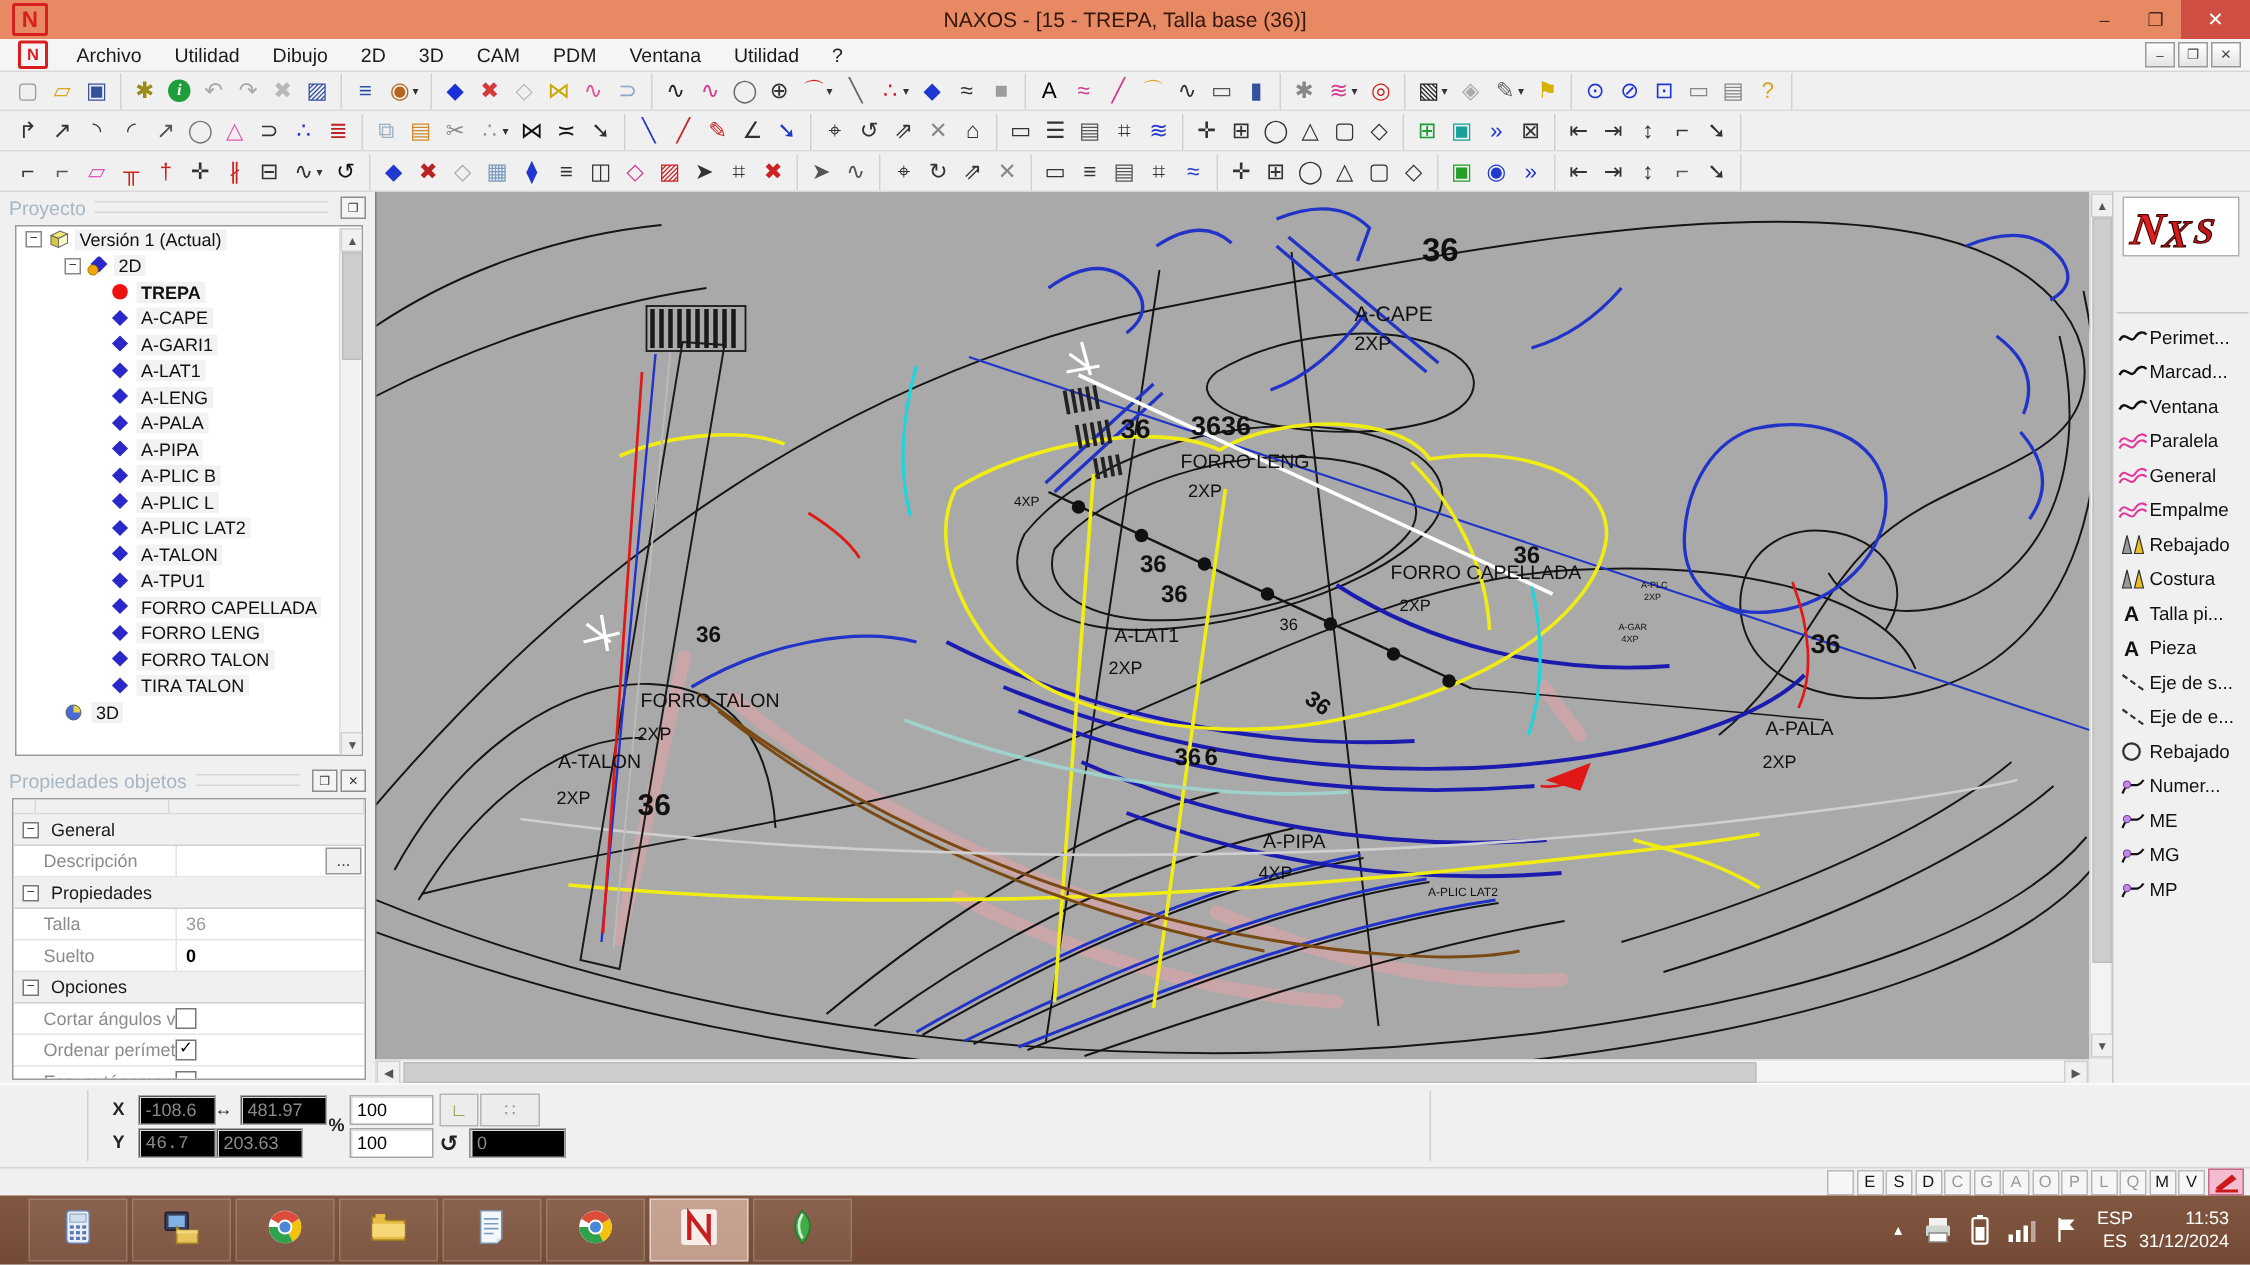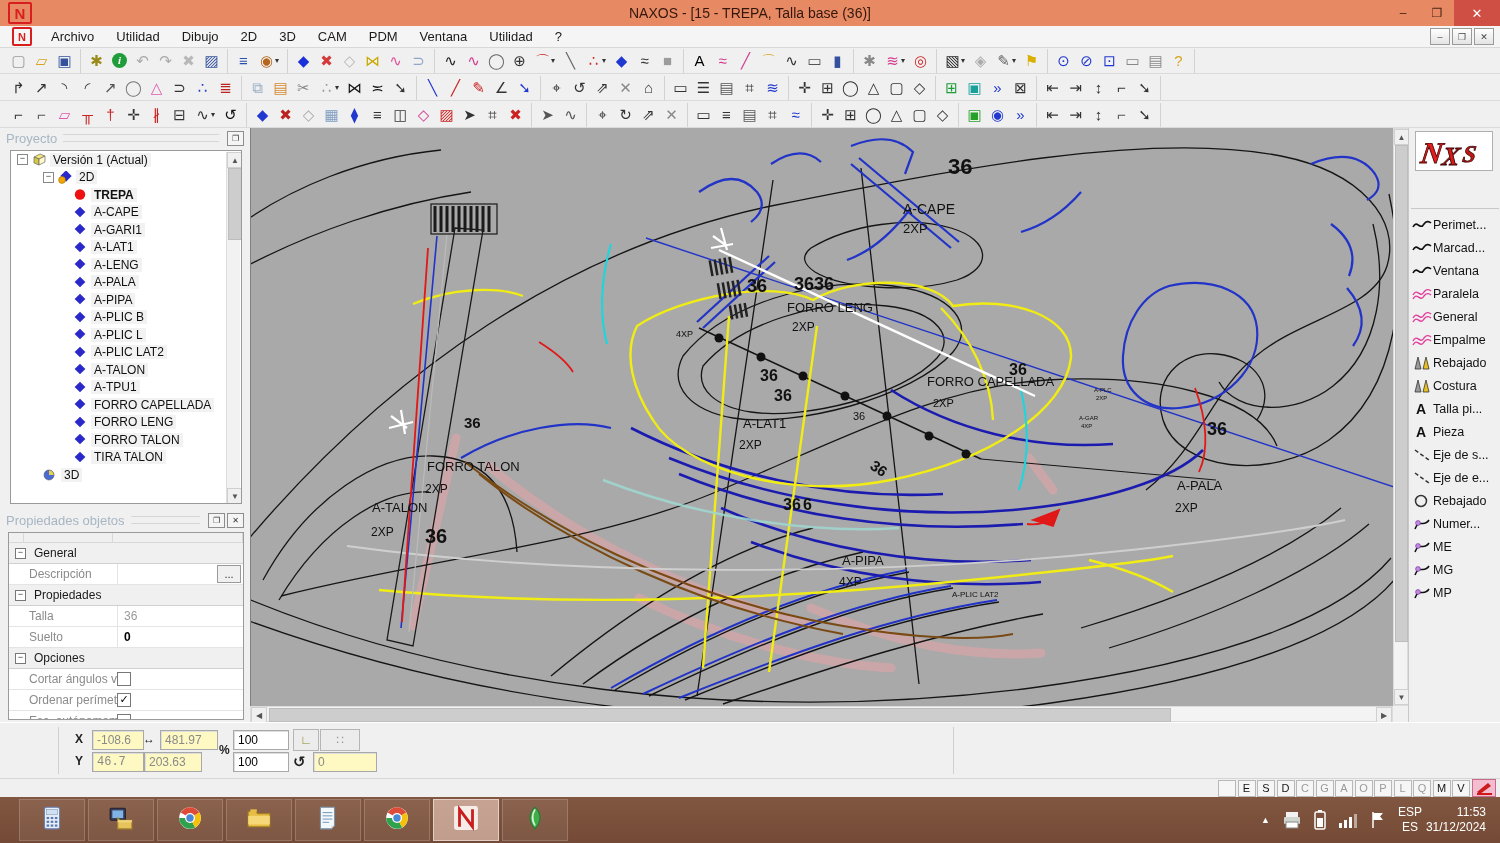--- a/index.html
+++ b/index.html
@@ -67,21 +67,21 @@
   #vsb{left:1393px;top:128px;width:15px;height:578px;background:#f3f3f3;border:1px solid #dcdcdc;}
   #hsb{left:250px;top:706px;width:1143px;height:16px;background:#f3f3f3;border:1px solid #dcdcdc;display:flex;}
   
   #rpanel{left:1408px;top:128px;width:92px;height:650px;background:#f0f0f0;border-left:1px solid #c8c8c8;}
   #rlogo{left:6px;top:3px;width:78px;height:40px;background:#fff;border:1px solid #b0b0b0;overflow:hidden;}
   #toolslist{left:2px;top:80px;width:88px;border-top:1px solid #c8c8c8;padding-top:4px;}
   .tool-row{height:23px;display:flex;align-items:center;font-size:12.5px;color:#111;white-space:nowrap;}
   .tool-ic{width:22px;height:16px;flex:none;}
   
   #statusbar{left:0;top:722px;width:1500px;height:56px;background:#f0f0f0;border-top:1px solid #fff;font-size:12px;color:#333;}
-  .sfield{position:absolute;border:1px solid #a8a8a8;background:#fef9c3;color:#8a8a8a;height:18px;
+  .sfield{position:absolute;border:1px solid #a8a8a8;background:#000000;color:#8a8a8a;height:18px;
     display:flex;align-items:center;padding-left:4px;box-shadow:inset 1px 1px 0 #ddd;}
   .sfield.white{background:#fff;color:#000;}
   .sglyph{position:absolute;font-weight:bold;color:#222;}
   .sbtn{position:absolute;border:1px solid #b5b5b5;background:#ececec;height:20px;display:flex;
     align-items:center;justify-content:center;color:#8a8a2a;}
   
   #letters{left:0;top:778px;width:1500px;height:19px;background:#f0f0f0;border-top:1px solid #d5d5d5;
     display:flex;align-items:center;justify-content:flex-end;padding-right:4px;}
   .letterbox{width:16px;height:15px;border:1px solid #b8b8b8;background:#f6f6f6;margin-left:1.5px;
     font-size:11px;display:flex;align-items:center;justify-content:center;color:#9a9a9a;}

